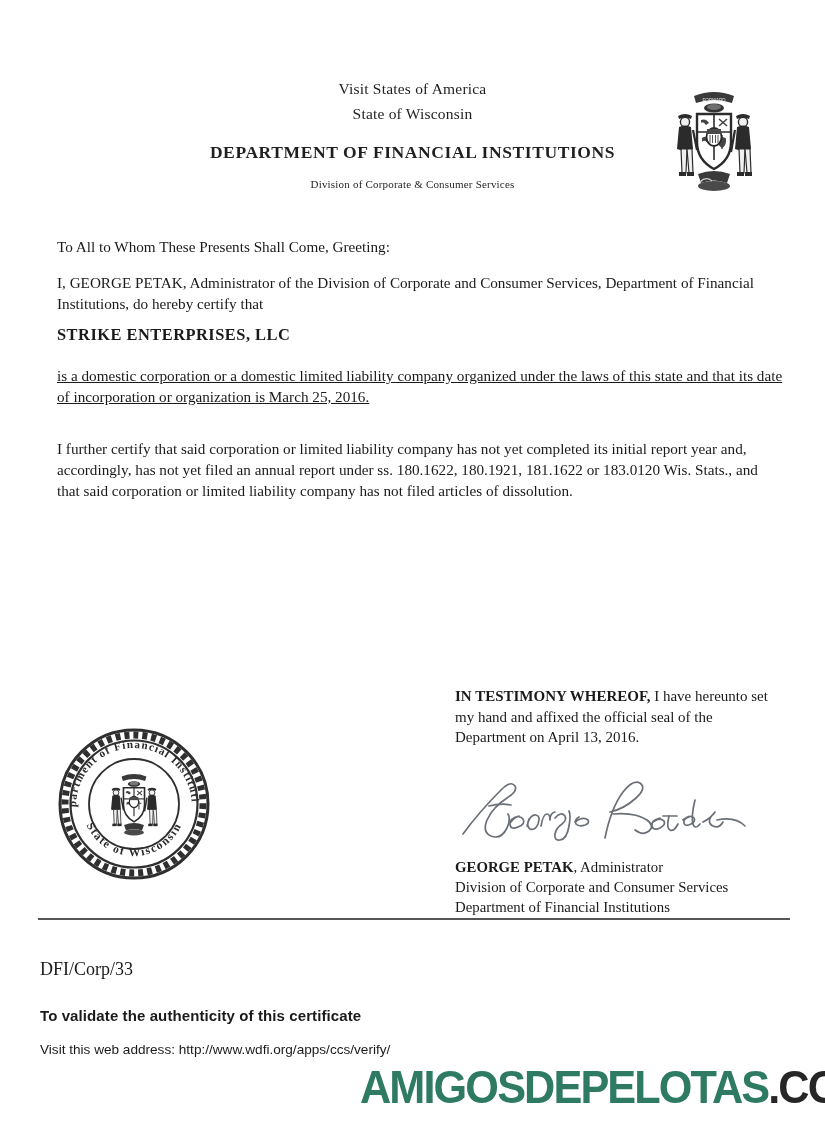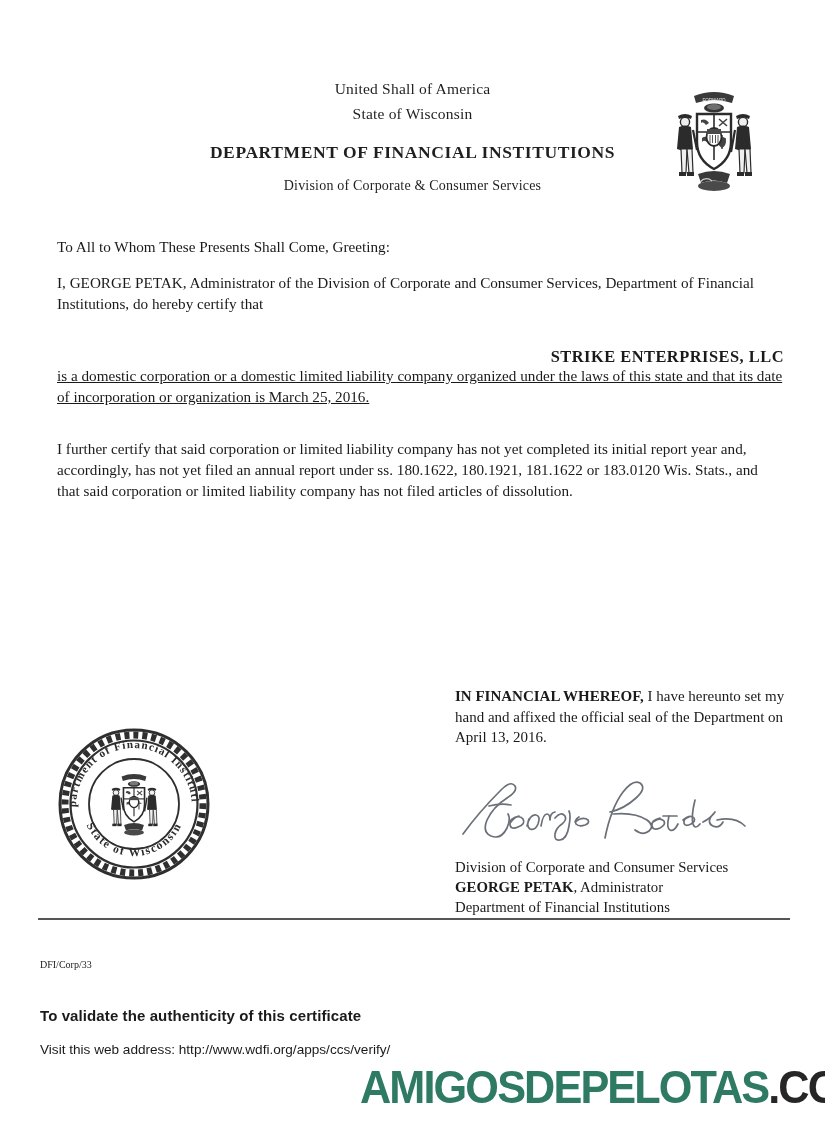--- a/index.html
+++ b/index.html
@@ -21,21 +21,21 @@
   .hdr {
     position: absolute;
     left: 0;
     width: 825px;
     text-align: center;
     color: #1f1f1f;
   }
   #hdr-country { top: 80px;  font-size: 15.5px; letter-spacing: .2px; }
   #hdr-state   { top: 105px; font-size: 15.5px; letter-spacing: .2px; }
   #hdr-dept    { top: 142px; font-size: 17.5px; font-weight: bold; letter-spacing: .6px; }
-  #hdr-div     { top: 178px; font-size: 14px; letter-spacing: .2px; }
+  #hdr-div     { top: 178px; font-size: 11px; letter-spacing: .2px; }
 
   
   #coat-of-arms {
     position: absolute;
     left: 664px;
     top: 82px;
     width: 100px;
     height: 118px;
   }
 
@@ -49,25 +49,24 @@
     color: #1a1a1a;
     text-align: left;
   }
   #greeting   { top: 236px; }
   #certify    { top: 272px; }
   #company    {
     position: absolute;
     left: 57px;
     top: 325px;
     width: 727px;
-    text-align: right;
+    text-align: left;
     font-size: 16.4px;
     font-weight: bold;
     letter-spacing: .5px;
-    margin-top: 22px;
   }
   #domestic   { top: 365px; text-decoration: underline; }
   #further    { top: 438px; }
 
   
   #testimony {
     position: absolute;
     left: 455px;
     top: 686px;
     width: 330px;
@@ -112,21 +111,21 @@
     width: 752px;
     height: 2px;
     background: #555;
   }
 
   
   #form-code {
     position: absolute;
     left: 40px;
     top: 959px;
-    font-size: 10px;
+    font-size: 18px;
   }
   #validate-head {
     position: absolute;
     left: 40px;
     top: 1007px;
     font-family: "Liberation Sans", sans-serif;
     font-size: 15px;
     font-weight: bold;
     letter-spacing: .1px;
   }
@@ -166,21 +165,21 @@
     transform: scaleX(0.94);
     transform-origin: left top;
     white-space: nowrap;
   }
 </style>
 </head>
 <body>
 
 <div id="page">
 
-  <div class="hdr" id="hdr-country">United Shall of America</div>
+  <div class="hdr" id="hdr-country">Visit States of America</div>
   <div class="hdr" id="hdr-state">State of Wisconsin</div>
   <div class="hdr" id="hdr-dept">DEPARTMENT OF FINANCIAL INSTITUTIONS</div>
   <div class="hdr" id="hdr-div">Division of Corporate &amp; Consumer Services</div>
 
   <div id="coat-of-arms">
     <svg viewBox="0 0 100 118" width="100" height="118" aria-hidden="true">
       <g fill="#2b2b2b">
 
         <path d="M30 14 q20 -8 40 0 l-2 7 q-18 -6 -36 0 z" fill="#3a3a3a"></path>
         <g fill="#ffffff" font-family="Liberation Sans, sans-serif" font-size="4.5">
@@ -243,21 +242,21 @@
 
   <div class="body-text" id="greeting">To All to Whom These Presents Shall Come, Greeting:</div>
 
   <div id="company">STRIKE ENTERPRISES, LLC</div>
 
   <div class="body-text" id="domestic">is a domestic corporation or a domestic limited liability company organized under the laws of this state and that its date of incorporation or organization is March 25, 2016.</div>
 
   <div class="body-text" id="further">I further certify that said corporation or limited liability company has not yet completed its initial report year and, accordingly, has not yet filed an annual report under ss. 180.1622, 180.1921, 181.1622 or 183.0120 Wis. Stats., and that said corporation or limited liability company has not filed articles of dissolution.</div>
 
   <div id="testimony">
-    <span class="lead">IN FINANCIAL WHEREOF,</span><span> I have hereunto set my hand and affixed the official seal of the Department on April 13, 2016.</span>
+    <span class="lead">IN TESTIMONY WHEREOF,</span><span> I have hereunto set my hand and affixed the official seal of the Department on April 13, 2016.</span>
   </div>
 
   <div id="signature">
     <svg viewBox="0 0 330 80" width="330" height="80" aria-hidden="true">
       <g fill="none" stroke="#6a6f78" stroke-width="1.7" stroke-linecap="round" stroke-linejoin="round">
 
         <path d="M8 66 q16 -22 38 -44 q10 -10 14 -4 q3 5 -8 12 q-14 9 -20 22 q-5 12 4 16 q10 4 16 -8 q4 -9 1 -14"></path>
         <path d="M34 38 q12 -3 22 -1"></path>
 
         <path d="M56 54 q7 -9 12 -3 q3 5 -5 8 q-7 3 -8 -2 q-1 -7 9 -9"></path>
@@ -275,24 +274,24 @@
         <path d="M228 52 q7 -6 11 -2 q2 3 -3 6 q-6 3 -7 -1 q-1 -4 5 -6"></path>
         <path d="M240 32 q-4 16 -2 24 q2 6 7 0"></path>
         <path d="M248 54 q8 -4 12 -10 q-10 10 -2 14 q6 3 10 -4"></path>
 
         <path d="M262 52 q18 -4 28 6"></path>
       </g>
     </svg>
   </div>
 
   <div id="signer">
-    <div>Division of Corporate and Consumer Services</div>
     <div>
       <span class="name">GEORGE PETAK</span><span>, Administrator</span>
     </div>
+    <div>Division of Corporate and Consumer Services</div>
     <div>Department of Financial Institutions</div>
   </div>
 
   <div id="dept-seal">
     <svg viewBox="0 0 172 172" width="172" height="172" aria-hidden="true">
       <defs>
         <path id="arc-top" d="M28 90 a58 58 0 0 1 116 0" fill="none"></path>
         <path id="arc-bottom" d="M34 88 a52 52 0 0 0 104 0" fill="none"></path>
       </defs>
 

